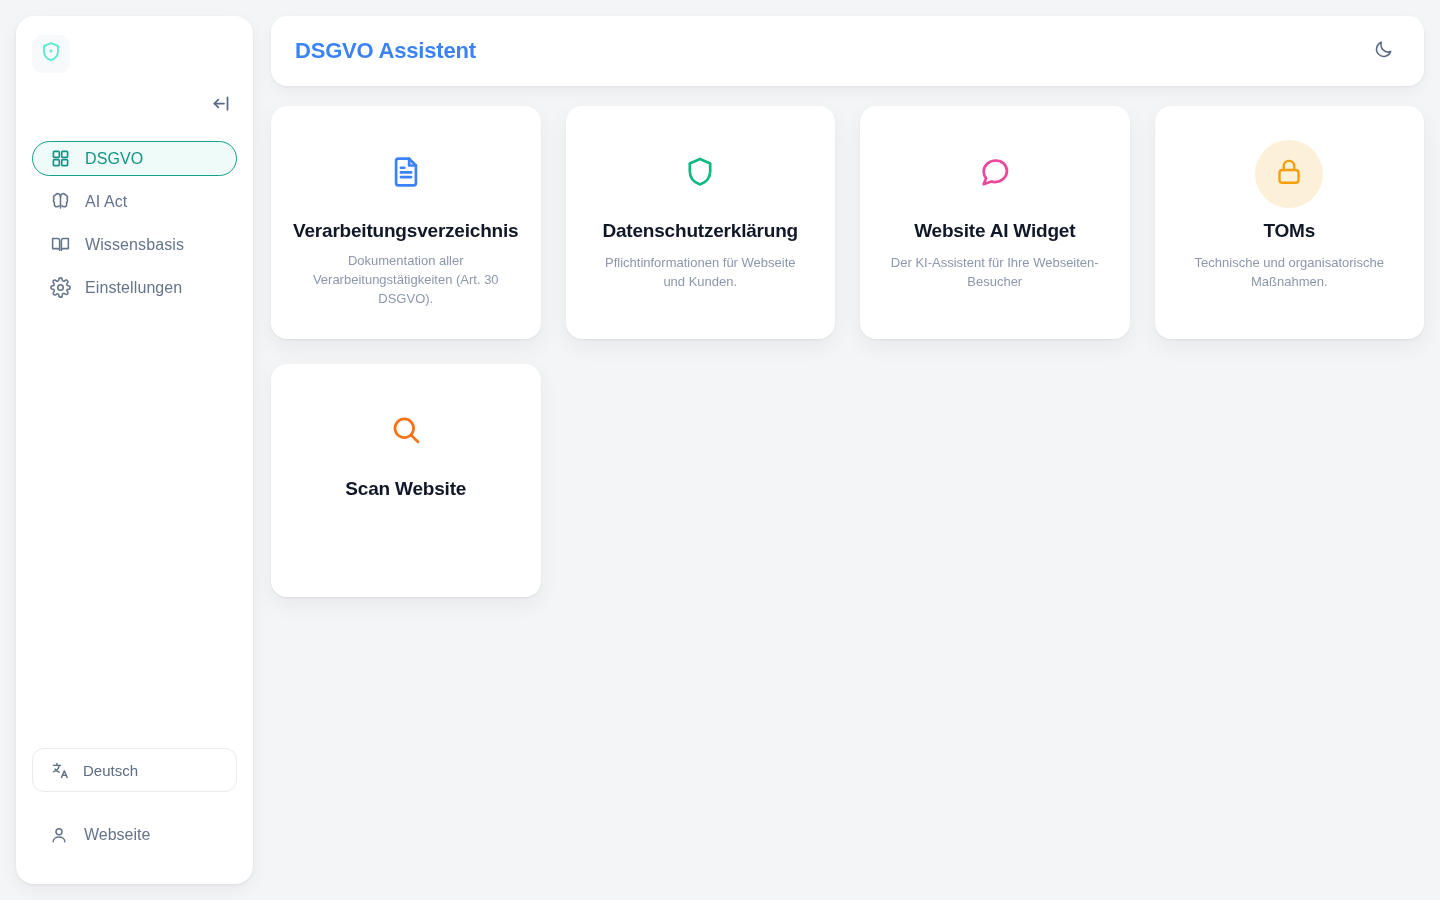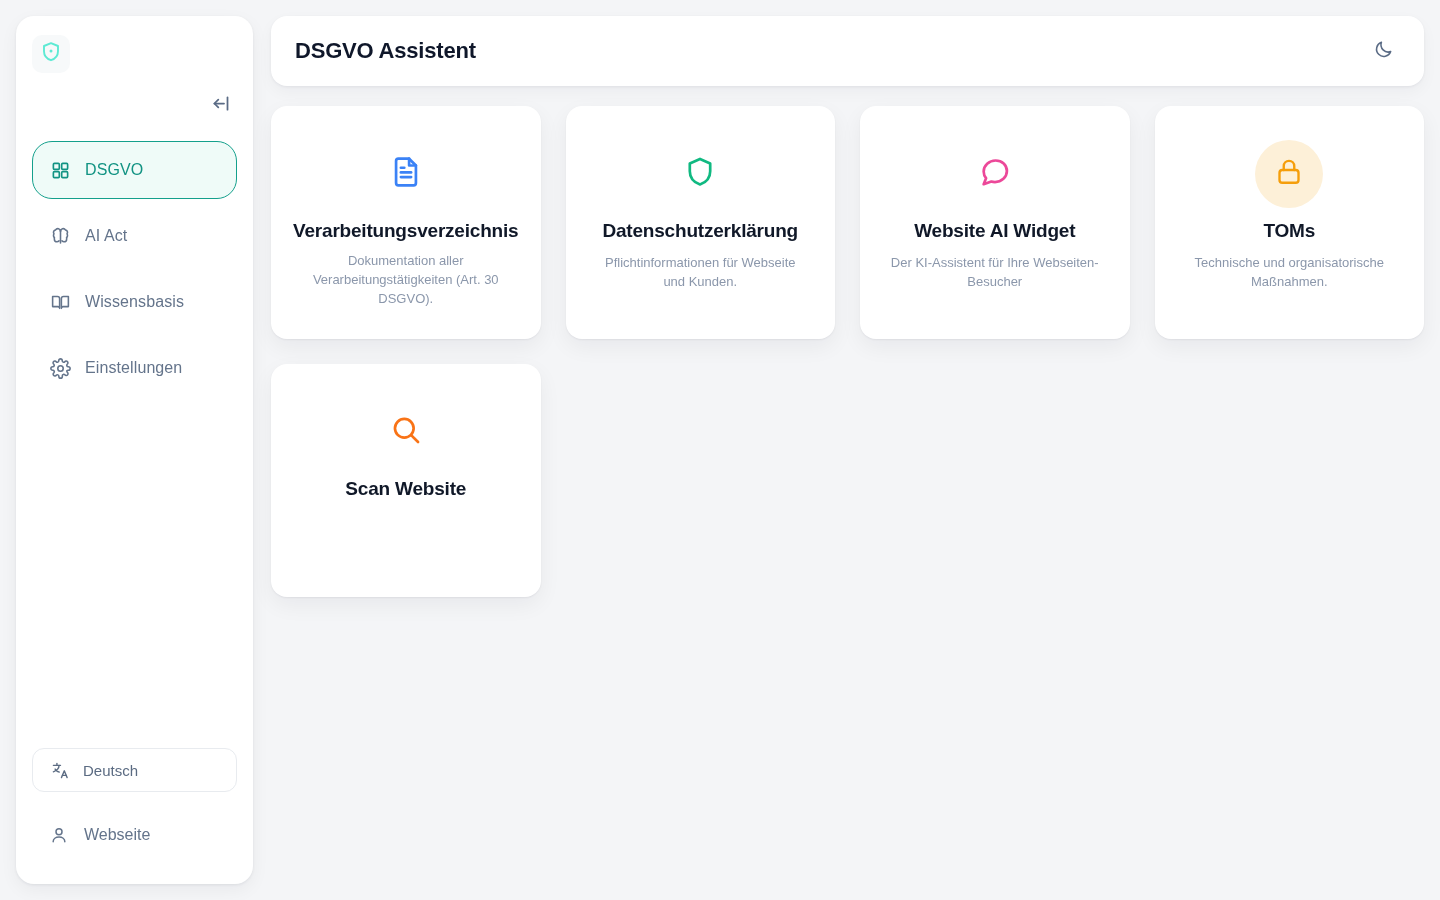--- a/index.html
+++ b/index.html
@@ -77,21 +77,21 @@
     margin-top: 21px;
     display: flex;
     flex-direction: column;
     gap: 8px;
   }
 
   .nav-item {
     display: flex;
     align-items: center;
     gap: 14px;
-    height: 58px;
+    height: 35px;
     padding: 0 16px;
     border-radius: 20px;
     cursor: pointer;
     color: #64748b;
     font-size: 16px;
     letter-spacing: .1px;
     background: transparent;
     border: 1px solid transparent;
   }
   .nav-item .nav-label { line-height: 1; }
@@ -154,21 +154,21 @@
     border-radius: 16px;
     box-shadow: 0 1px 3px rgba(16,24,40,.06), 0 6px 16px rgba(16,24,40,.04);
     display: flex;
     align-items: center;
     justify-content: space-between;
     padding: 0 24px;
   }
   .page-title {
     font-size: 22px;
     font-weight: 700;
-    color: #0f172a;
+    color: #3b82f6;
     letter-spacing: -.2px;
   }
   .theme-toggle {
     width: 34px;
     height: 34px;
     display: flex;
     align-items: center;
     justify-content: center;
     border: none;
     background: transparent;

